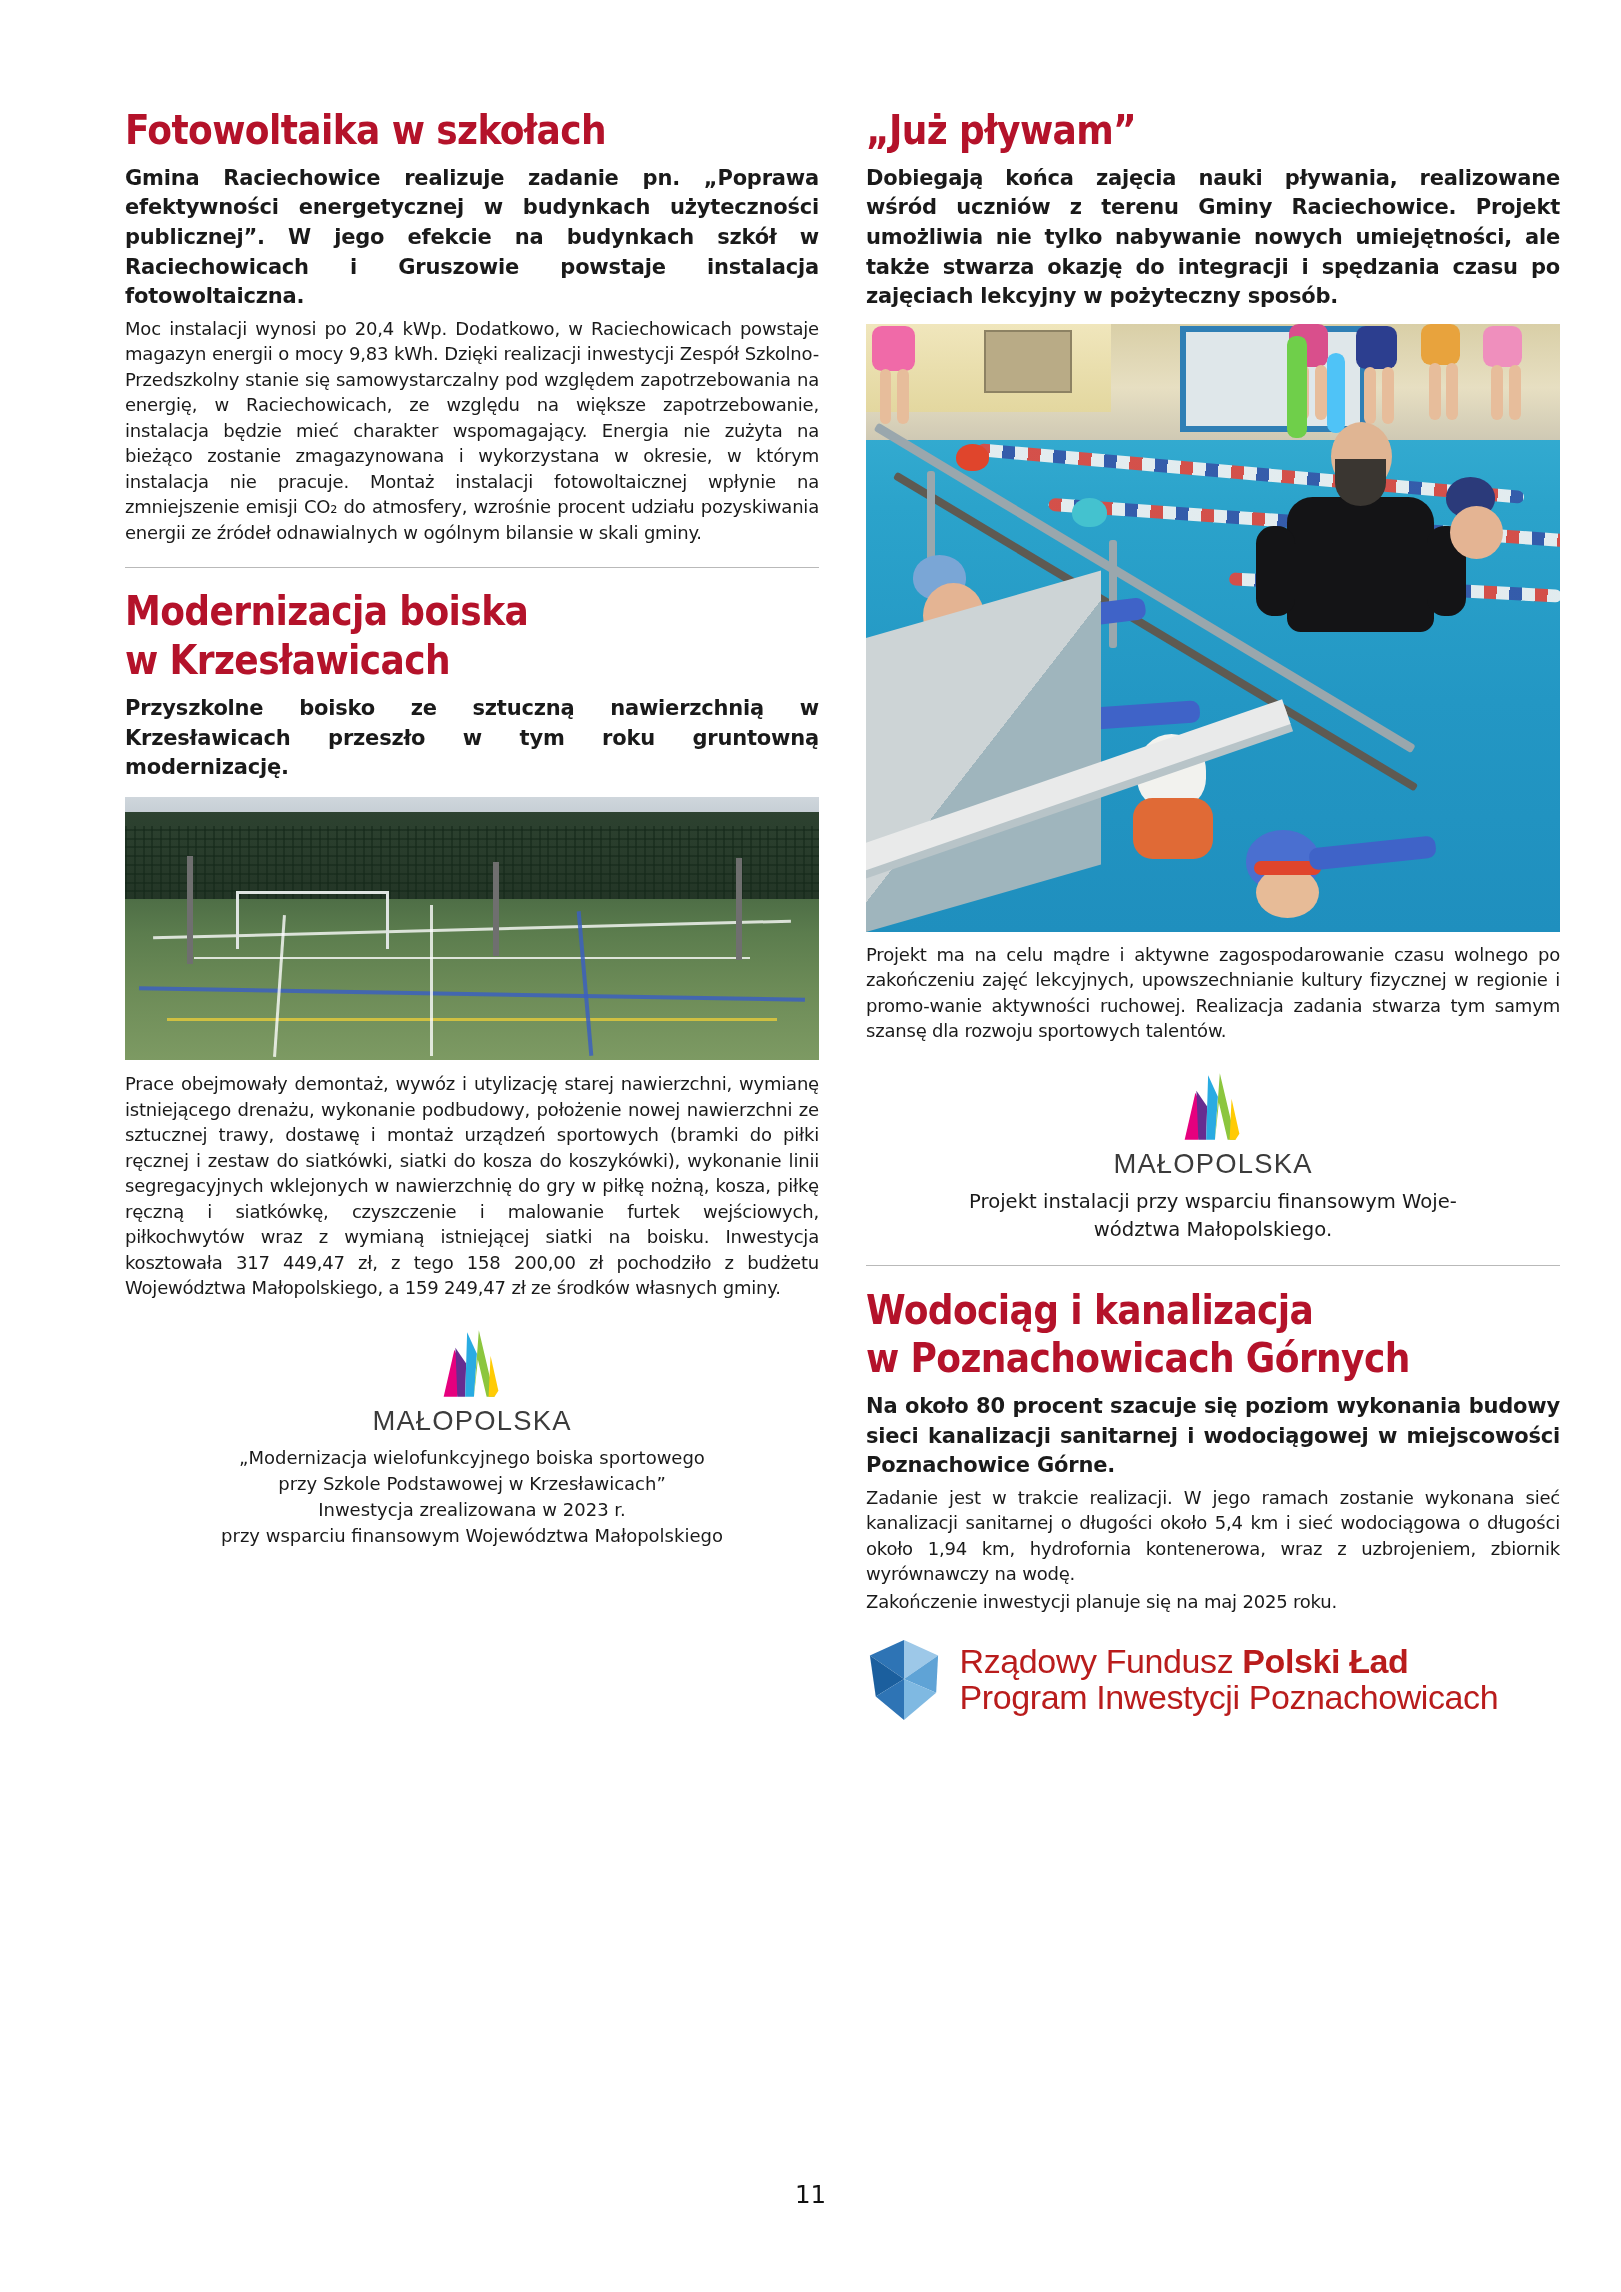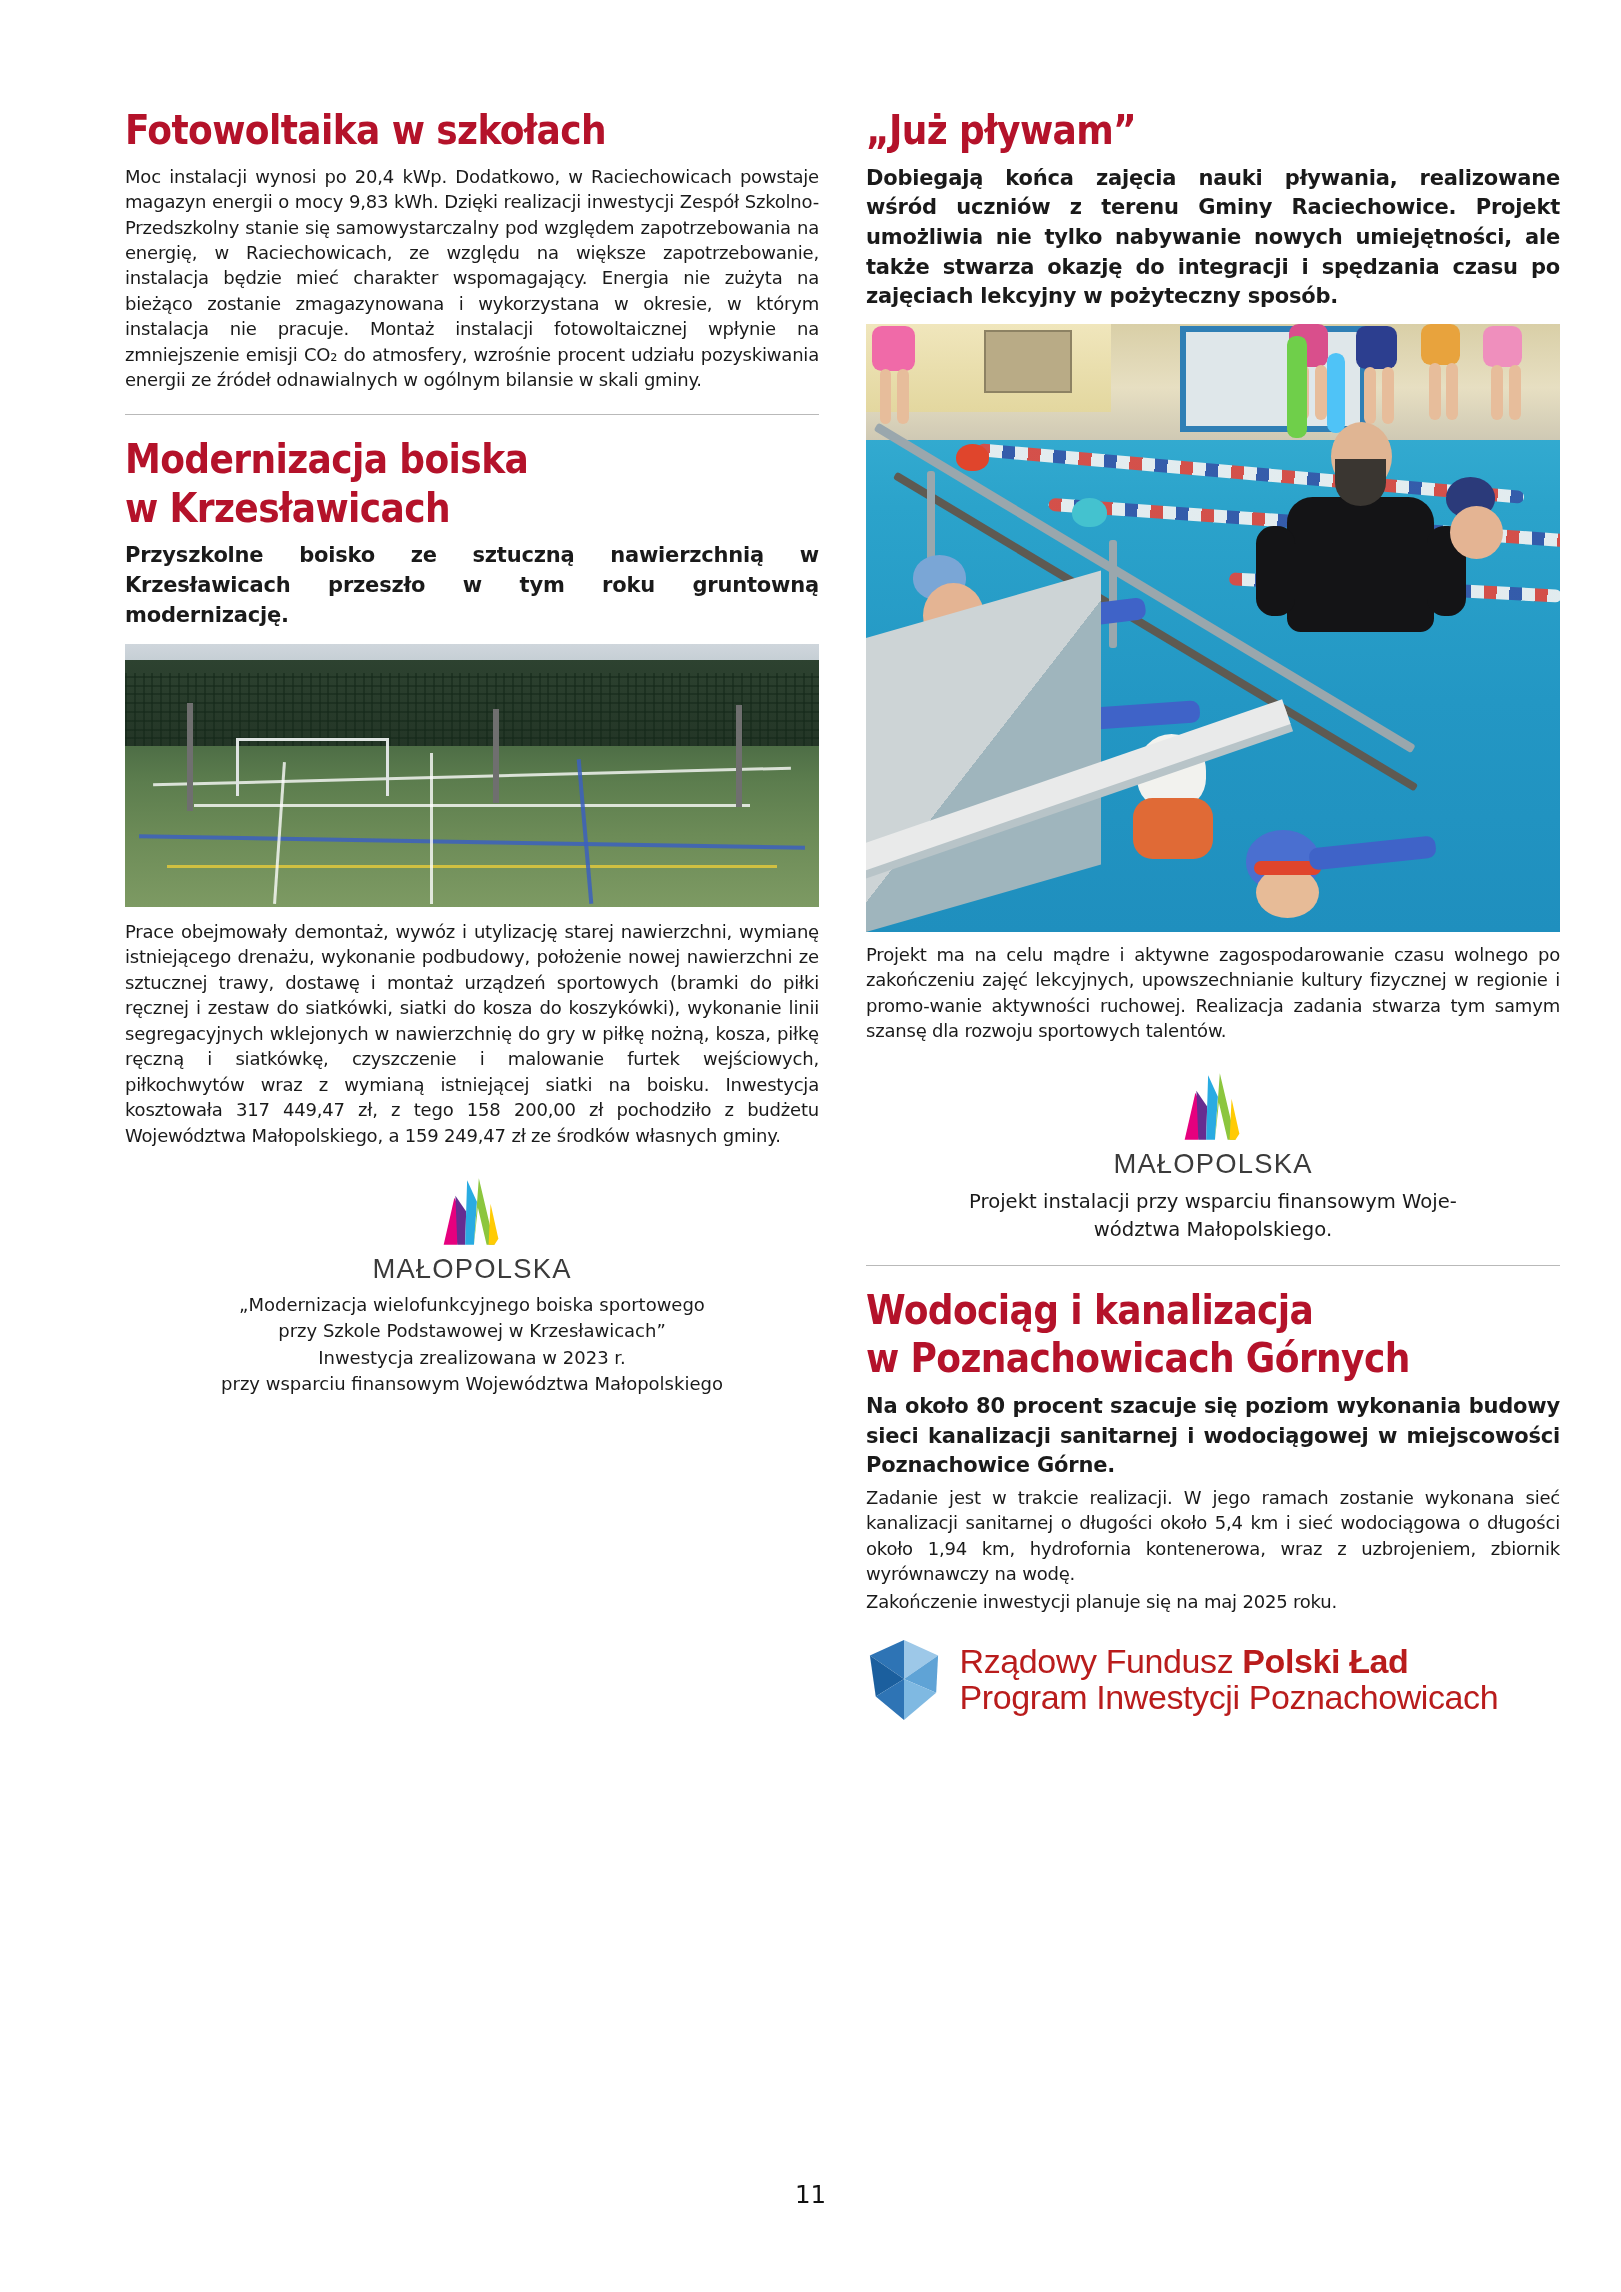--- a/index.html
+++ b/index.html
@@ -186,20 +186,21 @@
 </head>
 <body>
 
 <div class="page">
   <div class="cols">
 
     <div class="col">
 
       <section>
         <h1 class="headline">Fotowoltaika w szkołach</h1>
+        <p class="lead">Gmina Raciechowice realizuje zadanie pn. „Poprawa efektywności energetycznej w budynkach użyteczności publicznej”. W jego efekcie na budynkach szkół w Raciechowicach i Gruszowie powstaje instalacja fotowoltaiczna.</p>
         <p class="body">Moc instalacji wynosi po 20,4 kWp. Dodatkowo, w Raciechowicach powstaje magazyn energii o mocy 9,83 kWh. Dzięki realizacji inwestycji Zespół Szkolno-Przedszkolny stanie się samowystarczalny pod względem zapotrzebowania na energię, w Raciechowicach, ze względu na większe zapotrzebowanie, instalacja będzie mieć charakter wspomagający. Energia nie zużyta na bieżąco zostanie zmagazynowana i wykorzystana w okresie, w którym instalacja nie pracuje. Montaż instalacji fotowoltaicznej wpłynie na zmniejszenie emisji CO₂ do atmosfery, wzrośnie procent udziału pozyskiwania energii ze źródeł odnawialnych w ogólnym bilansie w skali gminy.</p>
       </section>
 
       <hr class="rule">
 
       <section>
         <h1 class="headline">
           <span class="ln">Modernizacja boiska</span>
           <span class="ln">w Krzesławicach</span>
         </h1>

